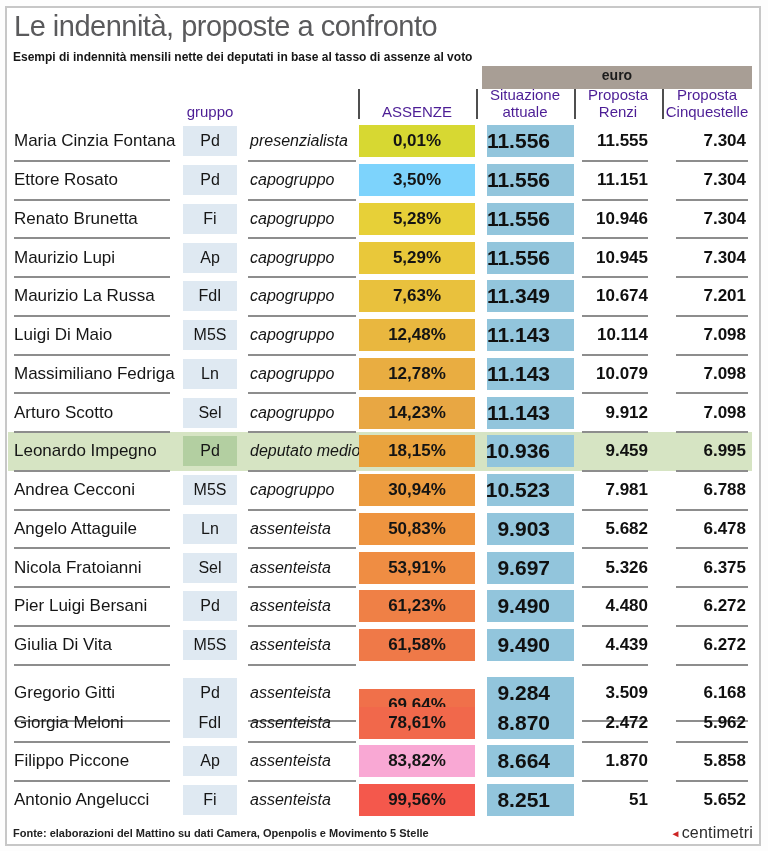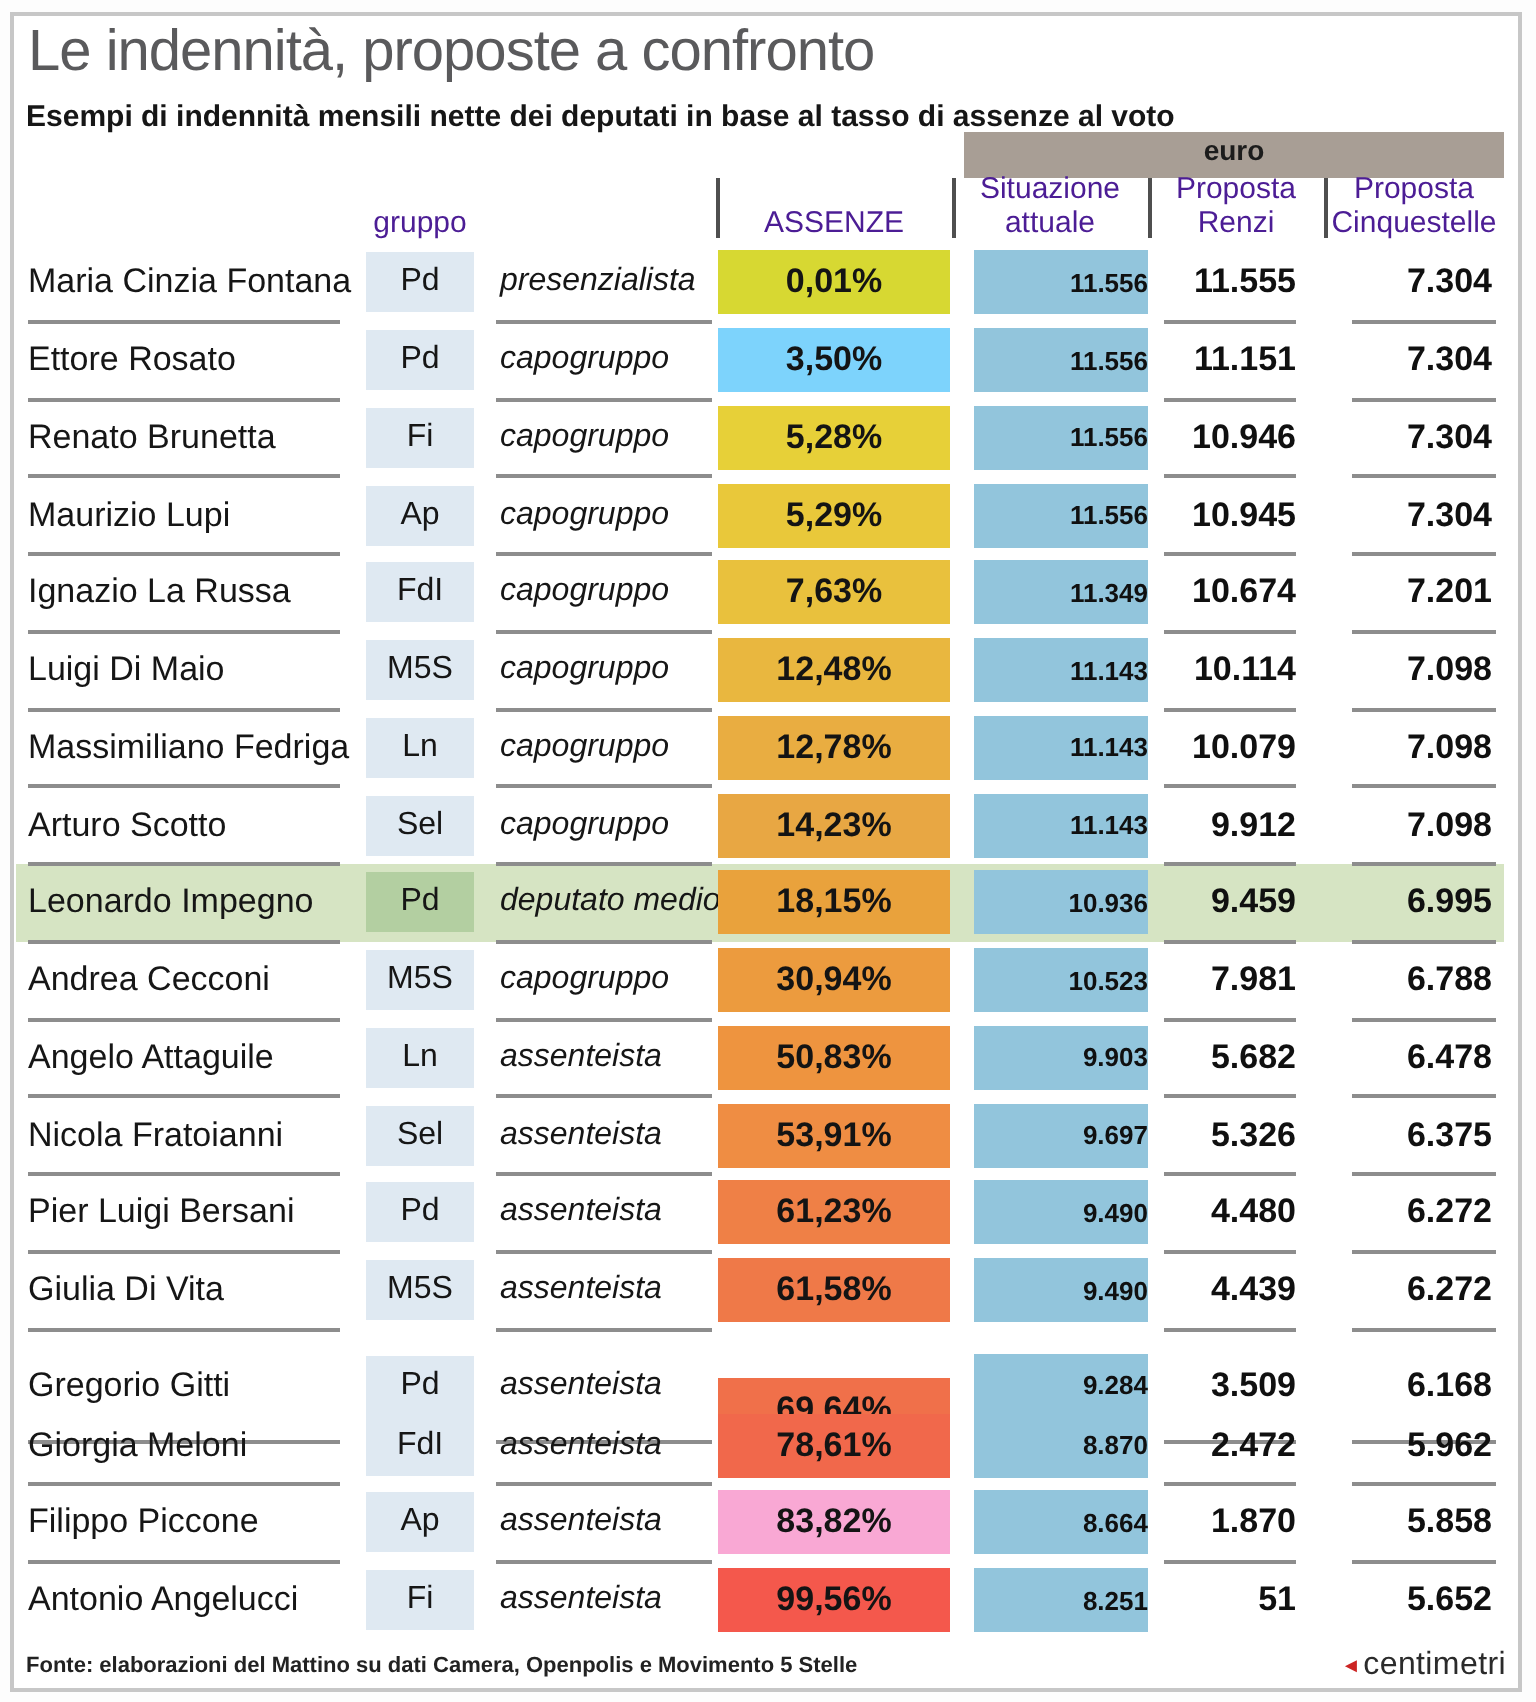--- a/index.html
+++ b/index.html
@@ -1,21 +1,21 @@
 <!DOCTYPE html>
 <html><head>
 <meta charset="utf-8">
 <style>
   * { margin:0; padding:0; box-sizing:border-box; }
   html,body { width:768px; height:851px; background:#f2f2f2; font-family:"Liberation Sans", sans-serif; }
   .page { position:relative; width:768px; height:851px; background:#fdfdfd; overflow:hidden; }
   .frame { position:absolute; left:5px; top:6px; width:756px; height:840px; border:2px solid #c7c7c7; background:#ffffff; }
 
   .title { position:absolute; left:14px; top:10px; font-size:29px; letter-spacing:-0.5px; color:#5a5a5c; white-space:nowrap; }
-  .subtitle { position:absolute; left:13px; top:50px; font-size:15px; font-weight:bold; color:#161616; white-space:nowrap; }
+  .subtitle { position:absolute; left:13px; top:50px; font-size:12px; font-weight:bold; color:#161616; white-space:nowrap; }
 
   .euro-band { position:absolute; left:482px; top:66px; width:270px; height:23px; background:#a89e95; text-align:center; font-size:14px; font-weight:bold; color:#1c1c1c; line-height:19px; }
 
   
   .grid7 { display:grid; grid-template-columns:170px 56px 120px 118px 98px 88px 90px; }
 
   .hdr { position:absolute; left:8px; top:84px; width:744px; padding-left:4px; height:38px; }
   .hdr .hc { position:relative; display:flex; flex-direction:column; justify-content:flex-end; align-items:center; text-align:center; font-size:15px; color:#4c1d95; line-height:1.1; padding-bottom:2px; white-space:pre-line; }
   .hdr .hc.bar::before { content:''; position:absolute; left:0; bottom:3px; width:2px; height:30px; background:#4f4f4f; }
 
@@ -26,21 +26,21 @@
   .lined::after { content:''; position:absolute; bottom:-1px; height:2px; background:#8d8d8d; }
   .row:last-child .lined::after { display:none; }
   .c-name { font-size:17px; color:#161616; padding-left:2px; white-space:nowrap; }
   .c-name.lined::after { left:2px; right:12px; }
   .c-gruppo { justify-content:center; }
   .gruppo-box { width:54px; height:30px; background:#dfe9f2; display:flex; align-items:center; justify-content:center; font-size:16px; color:#161616; }
   .row.highlight .gruppo-box { background:#b3cfa1; }
   .c-tipo { font-style:italic; font-size:16px; color:#161616; padding-left:12px; white-space:nowrap; }
   .c-tipo.lined::after { left:10px; right:2px; }
   .assenze-box { width:116px; height:32px; display:flex; align-items:center; justify-content:center; font-size:17px; font-weight:bold; color:#141414; margin-left:1px; }
-  .situazione-box { width:87px; height:32px; display:flex; align-items:center; justify-content:flex-end; padding-right:0; font-size:13px; font-weight:bold; color:#101010; margin-left:11px; background:#92c5dc; }
+  .situazione-box { width:87px; height:32px; display:flex; align-items:center; justify-content:flex-end; padding-right:24px; font-size:21px; font-weight:bold; color:#101010; margin-left:11px; background:#92c5dc; }
   .c-renzi { justify-content:flex-end; padding-right:14px; font-size:17px; font-weight:bold; color:#101010; }
   .c-renzi.lined::after { left:8px; right:14px; }
   .c-cinq { justify-content:flex-end; padding-right:6px; font-size:17px; font-weight:bold; color:#101010; }
   .c-cinq.lined::after { left:14px; right:4px; }
 
   .footer { position:absolute; left:13px; top:824px; width:740px; display:flex; justify-content:space-between; align-items:center; }
   .source { font-size:11px; font-weight:bold; color:#222222; }
   .logo { display:flex; align-items:center; gap:1px; font-size:16px; color:#2b2b2b; letter-spacing:0.2px; }
   .logo .arrow { color:#cc2423; font-size:10px; line-height:1; transform:translateY(1px); }
 </style>
@@ -123,21 +123,21 @@
       <div class="c">
         <div class="assenze-box" style="background: rgb(233, 200, 58);">5,29%</div>
       </div>
       <div class="c">
         <div class="situazione-box" style="background: rgb(146, 197, 220);">11.556</div>
       </div>
       <div class="c c-renzi lined">10.945</div>
       <div class="c c-cinq lined">7.304</div>
     </div>
       <div class="row grid7">
-      <div class="c c-name lined">Ignazio La Russa</div>
+      <div class="c c-name lined">Maurizio La Russa</div>
       <div class="c c-gruppo">
         <div class="gruppo-box" style="background: rgb(223, 233, 242);">FdI</div>
       </div>
       <div class="c c-tipo lined">capogruppo</div>
       <div class="c">
         <div class="assenze-box" style="background: rgb(233, 193, 61);">7,63%</div>
       </div>
       <div class="c">
         <div class="situazione-box" style="background: rgb(146, 197, 220);">11.349</div>
       </div>

